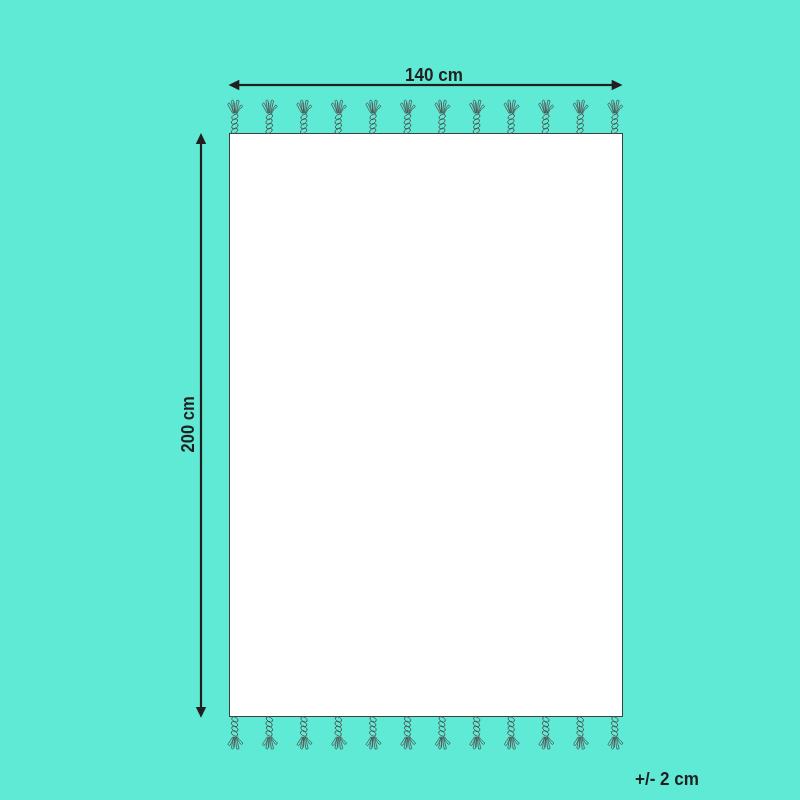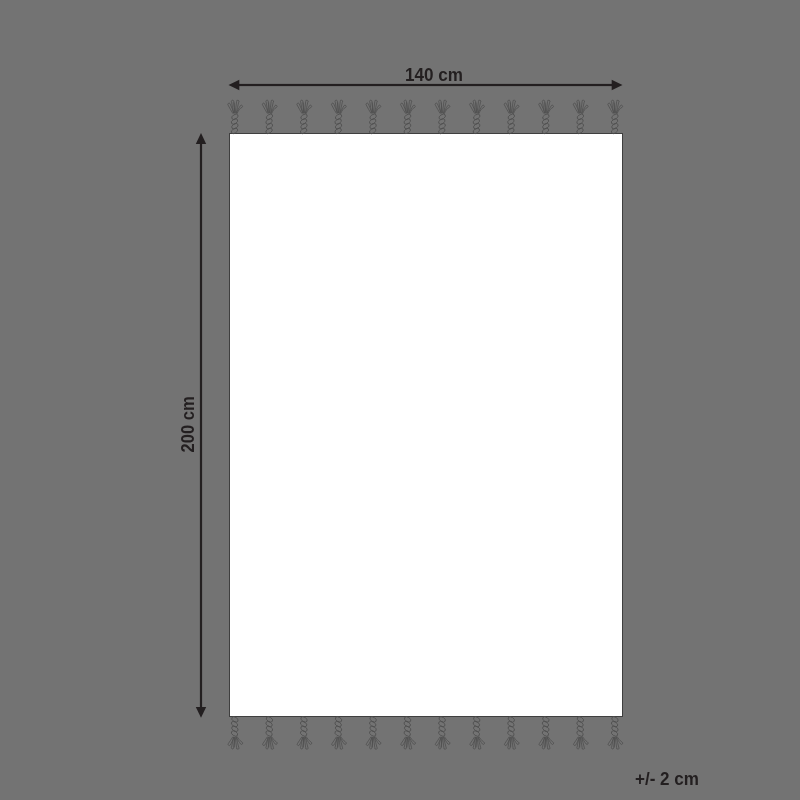--- a/index.html
+++ b/index.html
@@ -1,16 +1,16 @@
 <!DOCTYPE html>
 <html><head>
 <meta charset="utf-8">
 <style>
   html,body{margin:0;padding:0;background:#ffffff;}
-  .canvas{position:relative;width:800px;height:800px;background:#737373;overflow:hidden;
+  .canvas{position:relative;width:800px;height:800px;background:#5eead4;overflow:hidden;
           font-family:"Liberation Sans", sans-serif;}
   svg{display:block;}
   text{font-family:"Liberation Sans", sans-serif;font-weight:bold;fill:#231f20;}
 </style>
 </head>
 <body>
 <div class="canvas">
 <svg width="800" height="800" viewBox="0 0 800 800">
   <defs>
 

